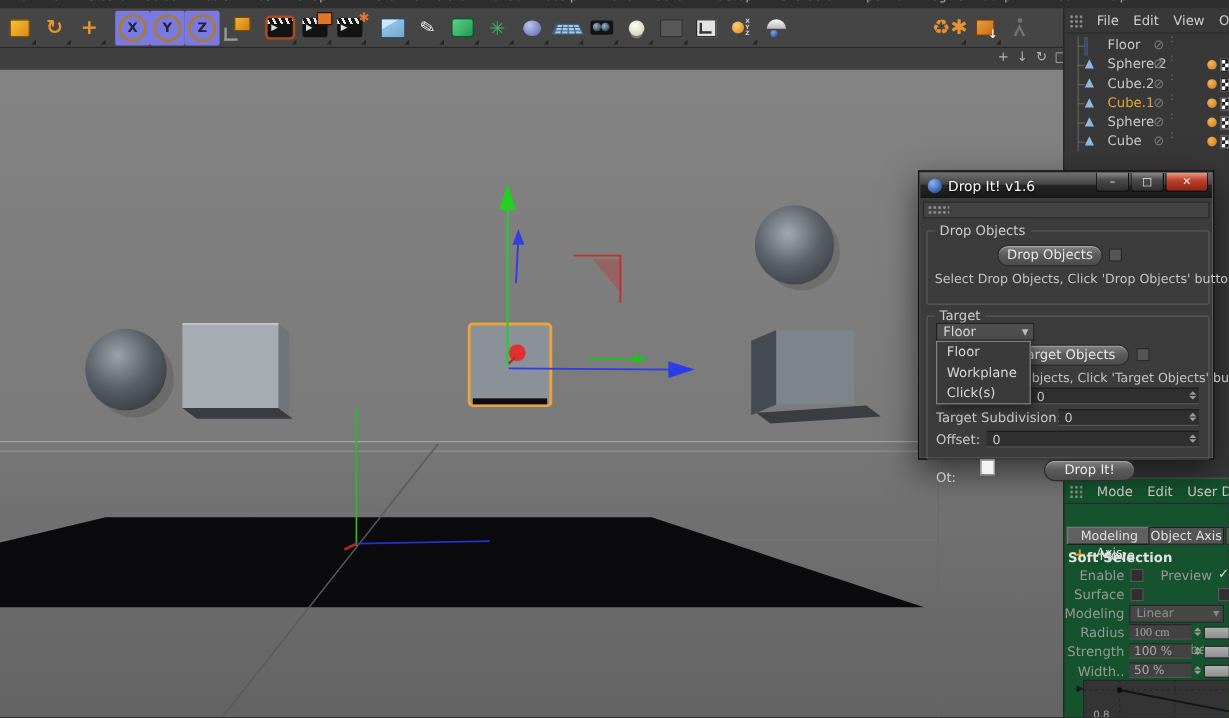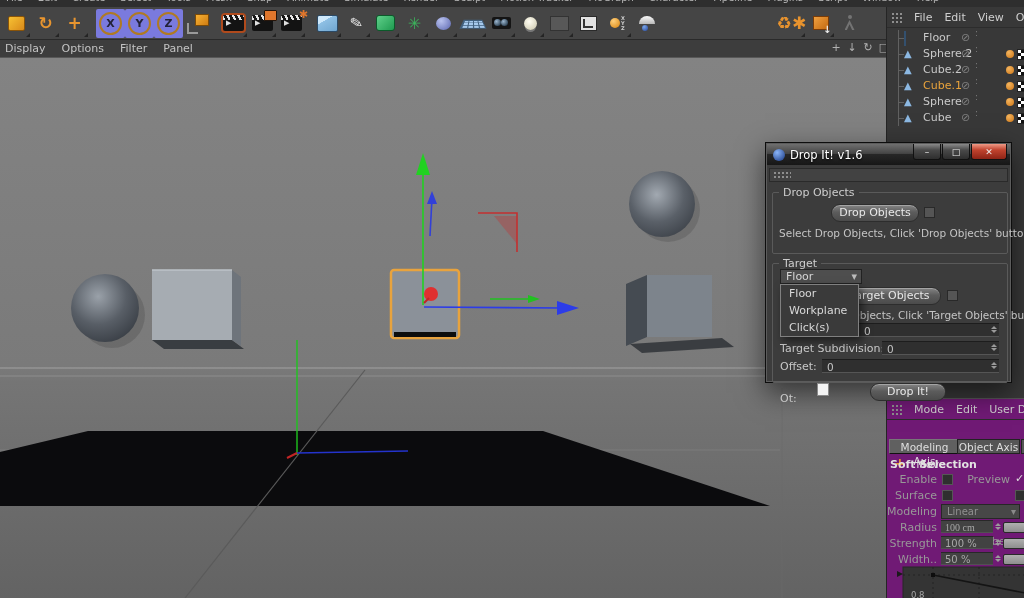--- a/index.html
+++ b/index.html
@@ -95,21 +95,21 @@
   .omname{position:absolute;left:36px;top:1px;font-size:11px;color:#c9c9c9;white-space:nowrap;}
   .omname.sel{color:#e8a33c;}
   .omvis{position:absolute;left:74px;top:1px;color:#7e7e7e;font-size:11px;}
   .omdots{position:absolute;left:88px;top:0px;color:#787878;font-size:9px;line-height:7px;}
   .tagdot{position:absolute;left:119px;top:4px;width:8px;height:8px;border-radius:50%;
       background:radial-gradient(circle at 35% 30%,#f3b45e,#cf7716);}
   .tagchk{position:absolute;left:130px;top:3px;width:9px;height:9px;background-color:#fff;
       background-image:linear-gradient(45deg,#111 25%,transparent 25%,transparent 75%,#111 75%),
                        linear-gradient(45deg,#111 25%,transparent 25%,transparent 75%,#111 75%);
       background-size:6px 6px;background-position:0 0,3px 3px;border:1px solid #222;}
-  #ampanel{left:886px;top:398px;width:138px;height:200px;background:#701a75;border-left:1px solid #252525;
+  #ampanel{left:886px;top:398px;width:138px;height:200px;background:#14532d;border-left:1px solid #252525;
       border-top:1px solid #555;box-sizing:border-box;}
   .amlabel{position:absolute;font-size:11px;color:#989898;text-align:right;width:50px;}
   .amchk{position:absolute;width:9px;height:9px;background:#2f2f2f;border:1px solid #565656;}
   .amfield{position:absolute;height:13px;background:#424242;border-top:1px solid #282828;
       border-bottom:1px solid #515151;color:#a8a8a8;font-size:10px;padding:1px 0 0 4px;box-sizing:border-box;}
   .stepper{position:absolute;width:7px;height:13px;display:flex;flex-direction:column;align-items:center;justify-content:center;gap:1px;}
   .stepper i{width:0;height:0;border-left:3px solid transparent;border-right:3px solid transparent;}
   .stepper .up{border-bottom:3px solid #9a9a9a;} .stepper .dn{border-top:3px solid #9a9a9a;}
   .slider{position:absolute;height:9px;background:linear-gradient(#b0b0b0,#8e8e8e);border:1px solid #2a2a2a;border-radius:2px;}
   .tab{position:absolute;height:15px;background:#555;border:1px solid #222;color:#dedede;
@@ -270,28 +270,20 @@
     <div class="tcell fly">
       <span class="medit">
           <span class="dn">↓</span>
         </span>
     </div>
     <div class="tcell">
         <span class="fig"></span>
       </div>
   </div>
 
-  <div class="abs" id="vpmenu">
-    <div class="row">
-        <span>Display</span>
-        <span>Options</span>
-        <span>Filter</span>
-        <span>Panel</span>
-      </div>
-  </div>
   <div class="abs" id="vpnav">
     <span class="nv">+</span>
     <span class="nv">↓</span>
     <span class="nv">↻</span>
     <span class="nv">□</span>
   </div>
 
   <svg class="abs" style="left:0;top:58px;" width="886" height="540" viewBox="0 0 886 540">
     <defs>
       <linearGradient id="bg" x1="0" y1="0" x2="0" y2="1">

